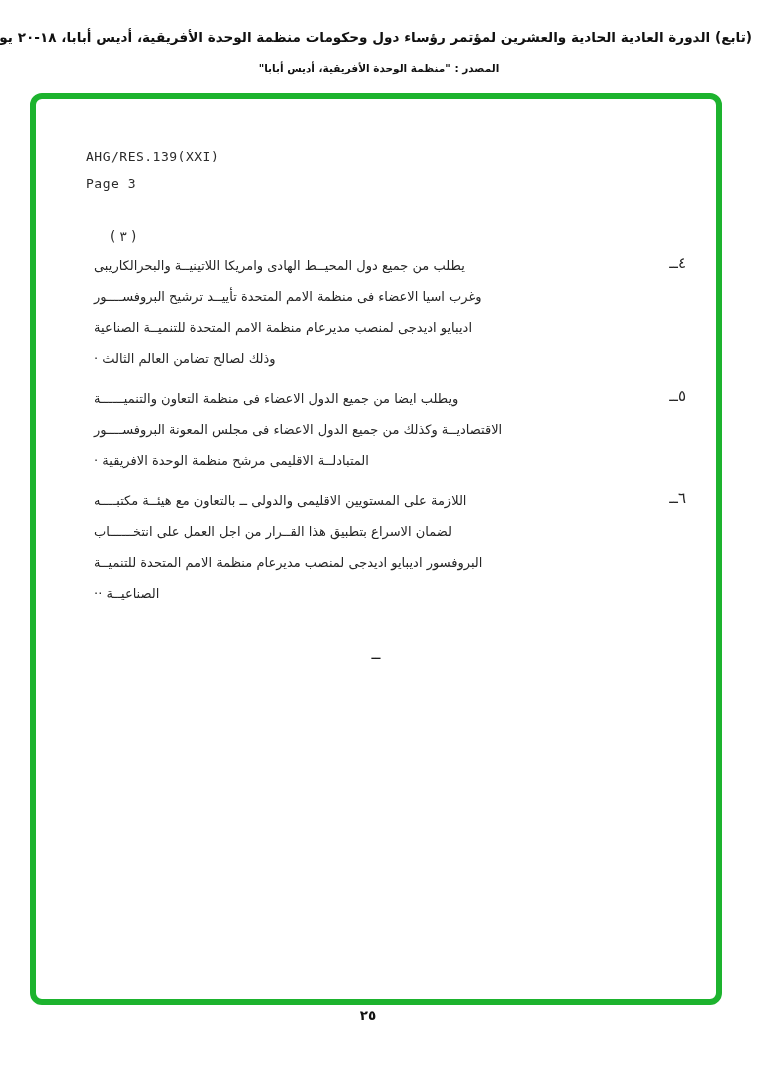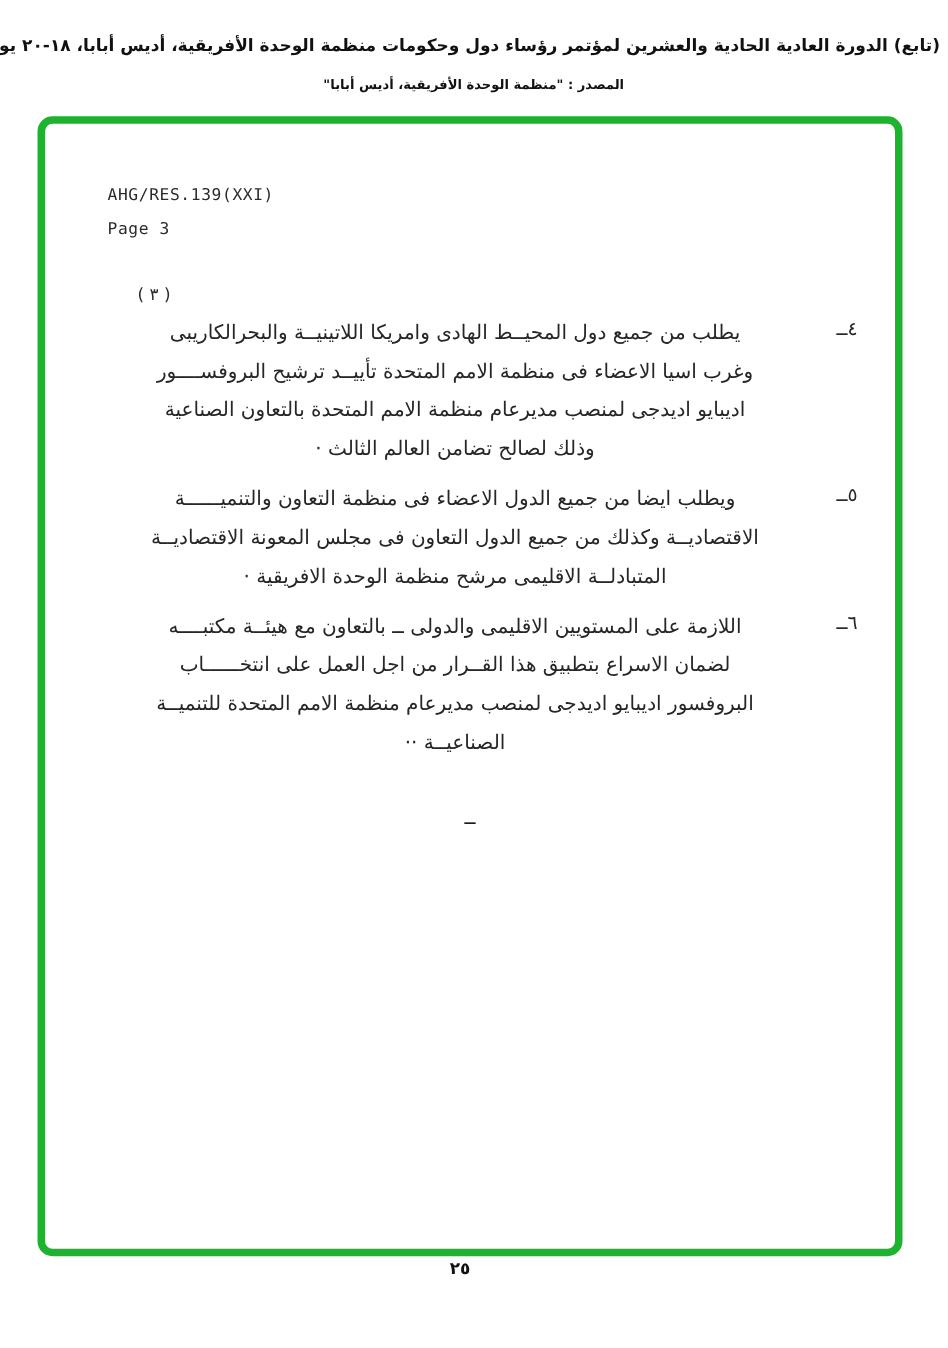--- a/index.html
+++ b/index.html
@@ -50,22 +50,22 @@
     width:592px;direction:rtl;
   }
   .item{display:flex;gap:16px;margin-bottom:9px;}
   .item-number{
     flex:none;width:36px;
     font-size:15px;padding-top:4px;color:#262626;
     letter-spacing:-1px;
   }
   .item-body{flex:1;min-width:0;}
   .item-body .line{
-    font-size:16px;line-height:31px;
-    text-align:center;color:#262626;
+    font-size:13px;line-height:31px;
+    text-align:left;color:#262626;
   }
   .end-separator{
     position:absolute;top:546px;left:0;right:0;
     text-align:center;
     font-size:15px;font-weight:normal;color:#1c1c1c;
   }
   .footer-num{
     position:absolute;top:1007px;left:0;width:736px;
     text-align:center;
     font-weight:bold;font-size:13.5px;color:#111;
@@ -88,30 +88,30 @@
 
     <div class="section-marker">( ٣ )</div>
 
     <div class="items">
 
       <div class="item">
         <div class="item-number">٤ــ</div>
         <div class="item-body">
           <div class="line">يطلب من جميع دول المحيــط الهادى وامريكا اللاتينيــة والبحرالكاريبى</div>
           <div class="line">وغرب اسيا الاعضاء فى منظمة الامم المتحدة تأييــد ترشيح البروفســــور</div>
-          <div class="line">اديبايو اديدجى لمنصب مديرعام منظمة الامم المتحدة بالتعاون الصناعية</div>
+          <div class="line">اديبايو اديدجى لمنصب مديرعام منظمة الامم المتحدة للتنميــة الصناعية</div>
           <div class="line">وذلك لصالح تضامن العالم الثالث ·</div>
         </div>
       </div>
 
       <div class="item">
         <div class="item-number">٥ــ</div>
         <div class="item-body">
           <div class="line">ويطلب ايضا من جميع الدول الاعضاء فى منظمة التعاون والتنميــــــة</div>
-          <div class="line">الاقتصاديــة وكذلك من جميع الدول التعاون فى مجلس المعونة الاقتصاديــة</div>
+          <div class="line">الاقتصاديــة وكذلك من جميع الدول الاعضاء فى مجلس المعونة البروفســــور</div>
           <div class="line">المتبادلــة الاقليمى مرشح منظمة الوحدة الافريقية ·</div>
         </div>
       </div>
 
       <div class="item">
         <div class="item-number">٦ــ</div>
         <div class="item-body">
           <div class="line">اللازمة على المستويين الاقليمى والدولى ــ بالتعاون مع هيئــة مكتبــــه</div>
           <div class="line">لضمان الاسراع بتطبيق هذا القــرار من اجل العمل على انتخــــــاب</div>
           <div class="line">البروفسور اديبايو اديدجى لمنصب مديرعام منظمة الامم المتحدة للتنميــة</div>

